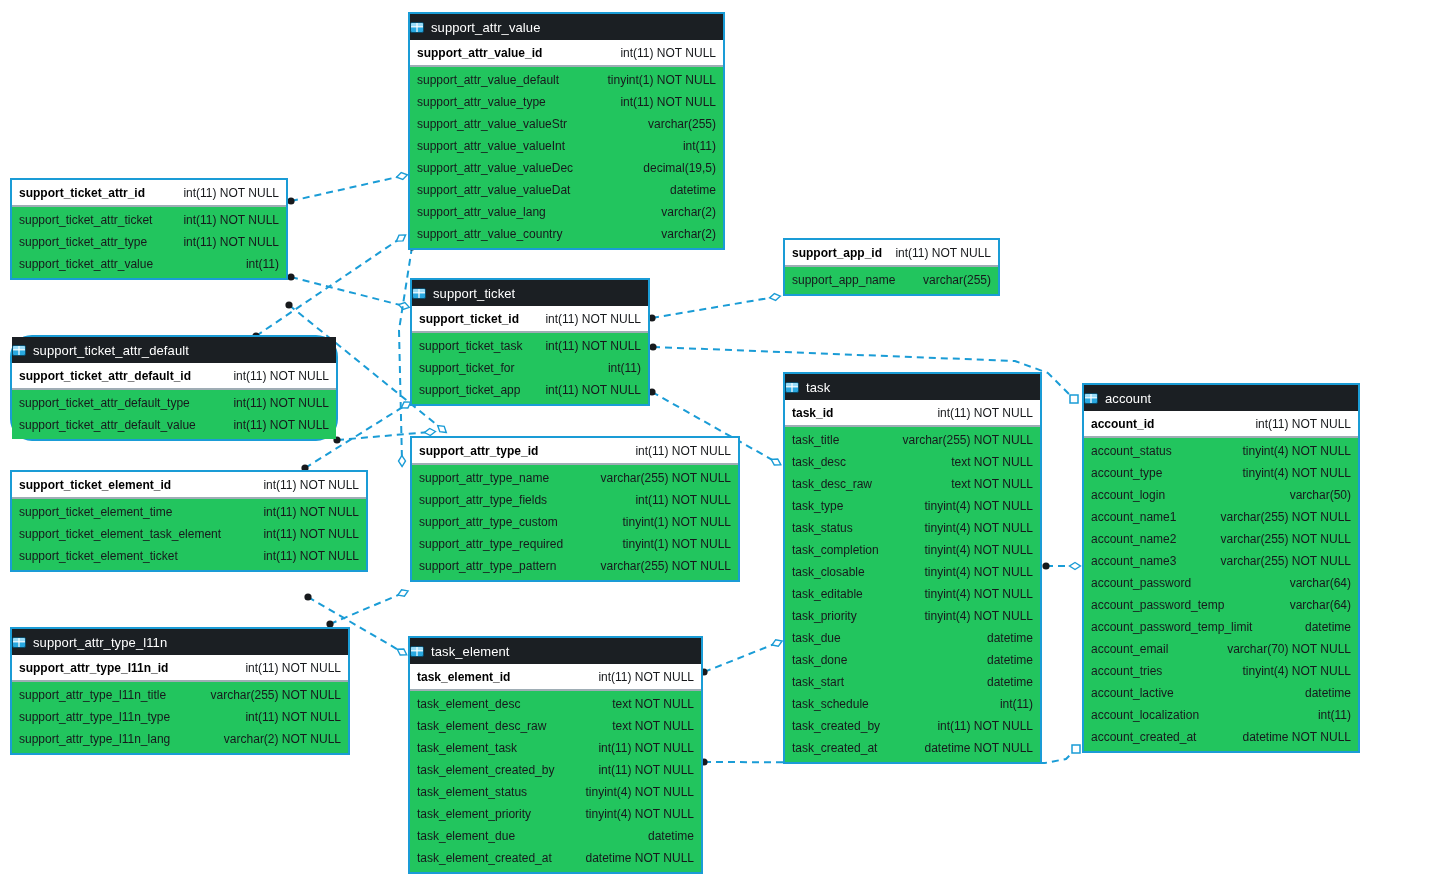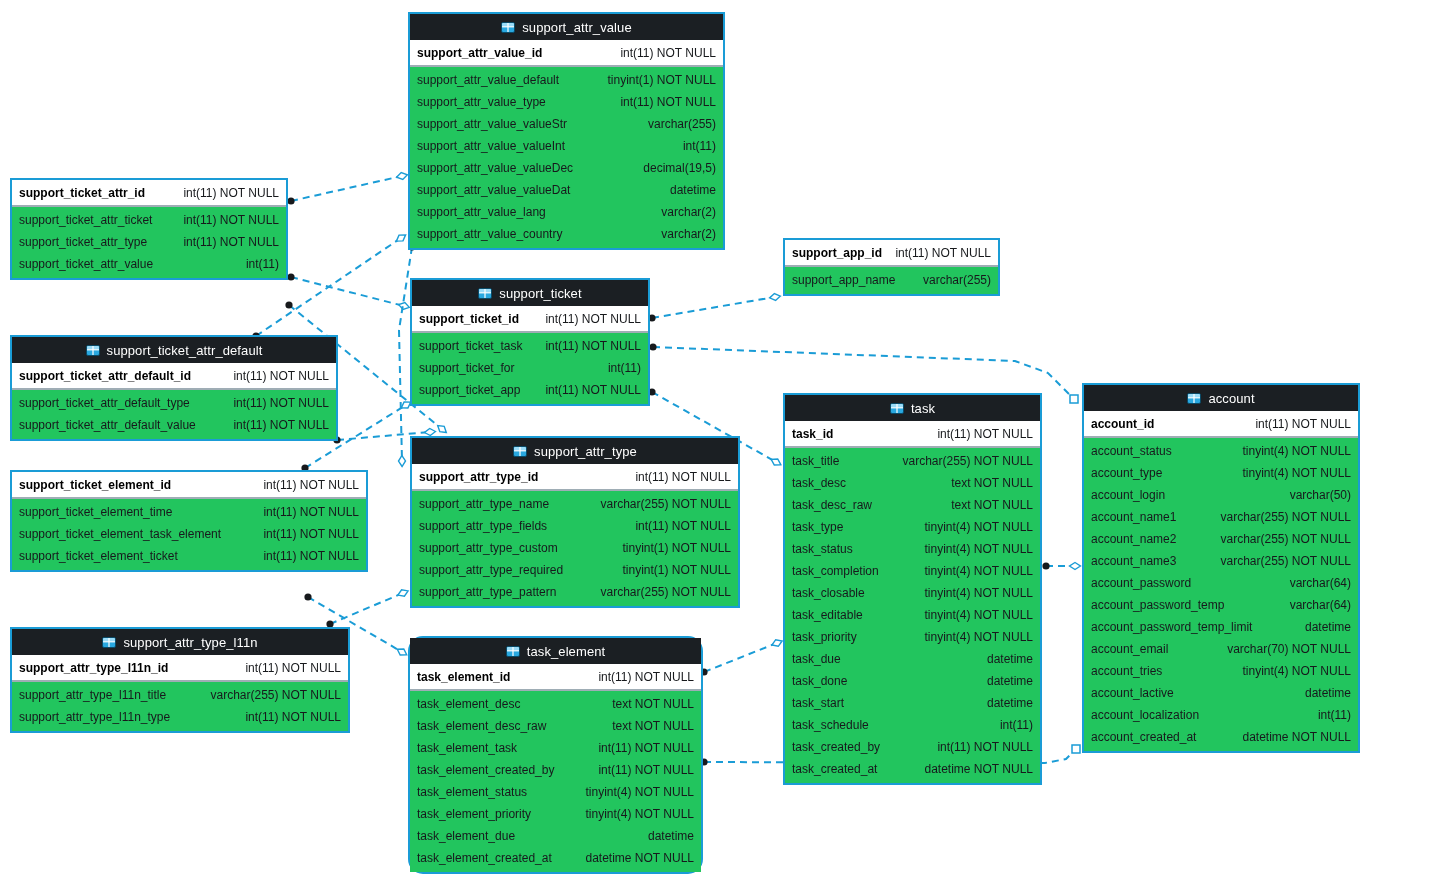--- a/index.html
+++ b/index.html
@@ -2,21 +2,21 @@
 <html><head>
 <meta charset="utf-8">
 <style>
   * { margin:0; padding:0; box-sizing:border-box; }
   html,body { background:#ffffff; }
   body { font-family:"Liberation Sans", sans-serif; }
   #canvas { position:relative; width:1438px; height:882px; background:#ffffff; overflow:hidden; }
   #wires { position:absolute; left:0; top:0; z-index:1; pointer-events:none; }
   .tbl { position:absolute; border:2px solid #1a9cd6; background:#fbfbfb; z-index:2; }
   .tbl-header { background:#1b1f23; color:#ffffff; height:26px; display:flex; align-items:center;
-                justify-content:center; gap:7px; font-size:13px; letter-spacing:0.1px; }
+                justify-content:flex-start; gap:7px; font-size:13px; letter-spacing:0.1px; }
   .tbl-header svg { flex:0 0 auto; }
   .tbl-pk { display:flex; justify-content:space-between; align-items:center; gap:10px;
             height:27px; padding:0 7px; background:#ffffff; border-bottom:2px solid #9fadb5;
             font-size:12px; white-space:nowrap; }
   .tbl-pk .col-name { font-weight:bold; color:#000000; }
   .tbl-rows { padding:2px 0 3px; background:#22c55e; }
   .tbl-row { display:flex; justify-content:space-between; align-items:center; gap:10px;
              height:22px; padding:0 7px; font-size:12px; color:#17191c; white-space:nowrap; }
   .col-type { text-align:right; color:#17191c; }
 </style>
@@ -163,21 +163,21 @@
         <div class="tbl-row">
           <span>support_ticket_attr_type</span>
           <span class="col-type">int(11) NOT NULL</span>
         </div>
         <div class="tbl-row">
           <span>support_ticket_attr_value</span>
           <span class="col-type">int(11)</span>
         </div>
       </div>
     </div>
-    <div class="tbl" style="left: 10px; top: 335px; width: 328px;">
+    <div class="tbl" style="left: 10px; top: 335px; width: 328px; border-radius: 22px;">
       <div class="tbl-header">
         <svg width="14" height="11" viewBox="0 0 14 11">
           <rect x="0.5" y="0.5" width="13" height="10" rx="1.5" fill="#29a8e0" stroke="#0b4a66"></rect>
           <rect x="1" y="1" width="12" height="3.5" rx="1" fill="#9adcf8"></rect>
           <line x1="1" y1="4.8" x2="13" y2="4.8" stroke="#ffffff" stroke-width="1.2"></line>
           <line x1="7" y1="1" x2="7" y2="10" stroke="#ffffff" stroke-width="1.2"></line>
         </svg>
         <span>support_ticket_attr_default</span>
       </div>
       <div class="tbl-pk">
@@ -230,20 +230,24 @@
         <span class="col-type">int(11) NOT NULL</span>
       </div>
       <div class="tbl-rows">
         <div class="tbl-row">
           <span>support_attr_type_l11n_title</span>
           <span class="col-type">varchar(255) NOT NULL</span>
         </div>
         <div class="tbl-row">
           <span>support_attr_type_l11n_type</span>
           <span class="col-type">int(11) NOT NULL</span>
+        </div>
+        <div class="tbl-row">
+          <span>support_attr_type_l11n_lang</span>
+          <span class="col-type">varchar(2) NOT NULL</span>
         </div>
       </div>
     </div>
     <div class="tbl" style="left: 410px; top: 278px; width: 240px;">
       <div class="tbl-header">
         <svg width="14" height="11" viewBox="0 0 14 11">
           <rect x="0.5" y="0.5" width="13" height="10" rx="1.5" fill="#29a8e0" stroke="#0b4a66"></rect>
           <rect x="1" y="1" width="12" height="3.5" rx="1" fill="#9adcf8"></rect>
           <line x1="1" y1="4.8" x2="13" y2="4.8" stroke="#ffffff" stroke-width="1.2"></line>
           <line x1="7" y1="1" x2="7" y2="10" stroke="#ffffff" stroke-width="1.2"></line>
@@ -263,29 +267,20 @@
           <span>support_ticket_for</span>
           <span class="col-type">int(11)</span>
         </div>
         <div class="tbl-row">
           <span>support_ticket_app</span>
           <span class="col-type">int(11) NOT NULL</span>
         </div>
       </div>
     </div>
     <div class="tbl" style="left: 410px; top: 436px; width: 330px;">
-      <div class="tbl-header">
-        <svg width="14" height="11" viewBox="0 0 14 11">
-          <rect x="0.5" y="0.5" width="13" height="10" rx="1.5" fill="#29a8e0" stroke="#0b4a66"></rect>
-          <rect x="1" y="1" width="12" height="3.5" rx="1" fill="#9adcf8"></rect>
-          <line x1="1" y1="4.8" x2="13" y2="4.8" stroke="#ffffff" stroke-width="1.2"></line>
-          <line x1="7" y1="1" x2="7" y2="10" stroke="#ffffff" stroke-width="1.2"></line>
-        </svg>
-        <span>support_attr_type</span>
-      </div>
       <div class="tbl-pk">
         <span class="col-name">support_attr_type_id</span>
         <span class="col-type">int(11) NOT NULL</span>
       </div>
       <div class="tbl-rows">
         <div class="tbl-row">
           <span>support_attr_type_name</span>
           <span class="col-type">varchar(255) NOT NULL</span>
         </div>
         <div class="tbl-row">
@@ -299,21 +294,21 @@
         <div class="tbl-row">
           <span>support_attr_type_required</span>
           <span class="col-type">tinyint(1) NOT NULL</span>
         </div>
         <div class="tbl-row">
           <span>support_attr_type_pattern</span>
           <span class="col-type">varchar(255) NOT NULL</span>
         </div>
       </div>
     </div>
-    <div class="tbl" style="left: 408px; top: 636px; width: 295px; border-radius: 15px;">
+    <div class="tbl" style="left: 408px; top: 636px; width: 295px;">
       <div class="tbl-header">
         <svg width="14" height="11" viewBox="0 0 14 11">
           <rect x="0.5" y="0.5" width="13" height="10" rx="1.5" fill="#29a8e0" stroke="#0b4a66"></rect>
           <rect x="1" y="1" width="12" height="3.5" rx="1" fill="#9adcf8"></rect>
           <line x1="1" y1="4.8" x2="13" y2="4.8" stroke="#ffffff" stroke-width="1.2"></line>
           <line x1="7" y1="1" x2="7" y2="10" stroke="#ffffff" stroke-width="1.2"></line>
         </svg>
         <span>task_element</span>
       </div>
       <div class="tbl-pk">
@@ -360,21 +355,21 @@
         <span class="col-name">support_app_id</span>
         <span class="col-type">int(11) NOT NULL</span>
       </div>
       <div class="tbl-rows">
         <div class="tbl-row">
           <span>support_app_name</span>
           <span class="col-type">varchar(255)</span>
         </div>
       </div>
     </div>
-    <div class="tbl" style="left: 783px; top: 393px; width: 259px;">
+    <div class="tbl" style="left: 783px; top: 372px; width: 259px;">
       <div class="tbl-header">
         <svg width="14" height="11" viewBox="0 0 14 11">
           <rect x="0.5" y="0.5" width="13" height="10" rx="1.5" fill="#29a8e0" stroke="#0b4a66"></rect>
           <rect x="1" y="1" width="12" height="3.5" rx="1" fill="#9adcf8"></rect>
           <line x1="1" y1="4.8" x2="13" y2="4.8" stroke="#ffffff" stroke-width="1.2"></line>
           <line x1="7" y1="1" x2="7" y2="10" stroke="#ffffff" stroke-width="1.2"></line>
         </svg>
         <span>task</span>
       </div>
       <div class="tbl-pk">

